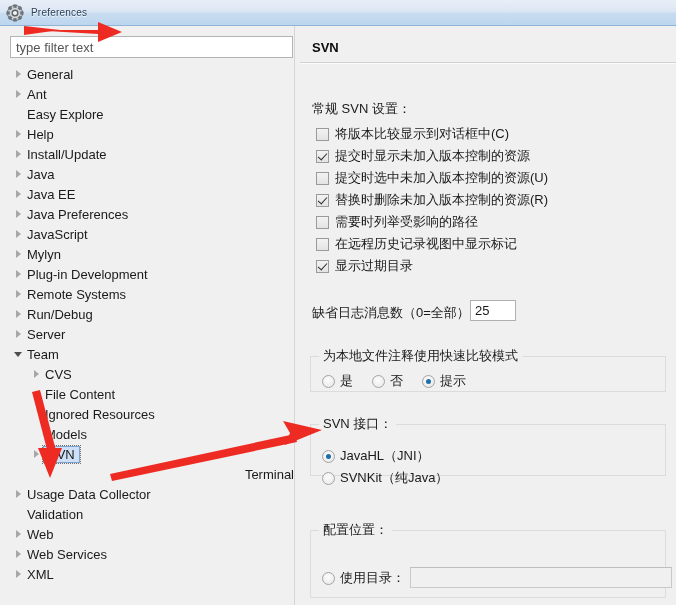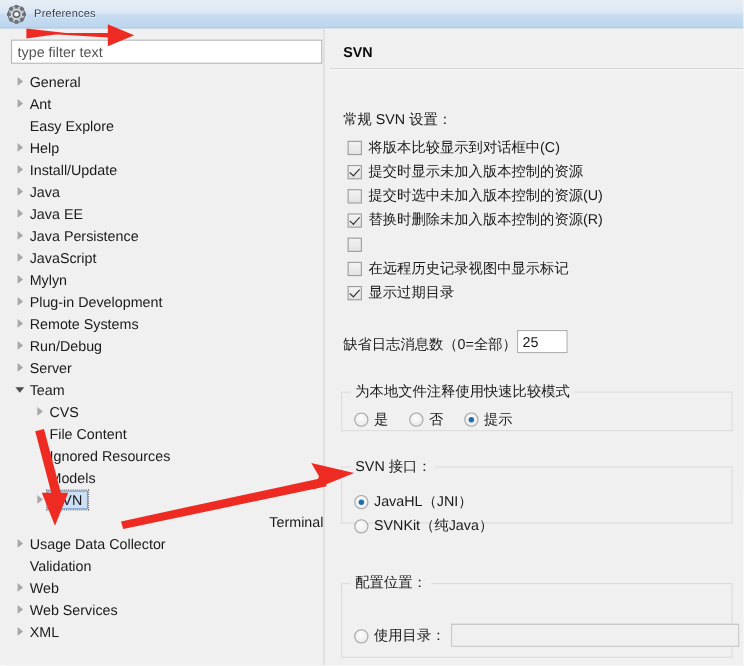--- a/index.html
+++ b/index.html
@@ -313,21 +313,21 @@
           <div class="tree-row" style="padding-left: 6px;">
             <span class="tw">
               <span class="arr-collapsed"></span>
             </span>
             <span class="tree-label">Java EE</span>
           </div>
           <div class="tree-row" style="padding-left: 6px;">
             <span class="tw">
               <span class="arr-collapsed"></span>
             </span>
-            <span class="tree-label">Java Persistence</span>
+            <span class="tree-label">Java Preferences</span>
           </div>
           <div class="tree-row" style="padding-left: 6px;">
             <span class="tw">
               <span class="arr-collapsed"></span>
             </span>
             <span class="tree-label">JavaScript</span>
           </div>
           <div class="tree-row" style="padding-left: 6px;">
             <span class="tw">
               <span class="arr-collapsed"></span>
@@ -444,20 +444,21 @@
           <div class="cb-row" style="left: 16px; top: 143px;">
             <span class="cbox"></span>
             <span>提交时选中未加入版本控制的资源(U)</span>
           </div>
           <div class="cb-row" style="left: 16px; top: 165px;">
             <span class="cbox checked"></span>
             <span>替换时删除未加入版本控制的资源(R)</span>
           </div>
           <div class="cb-row" style="left: 16px; top: 187px;">
             <span class="cbox"></span>
+            <span>需要时列举受影响的路径</span>
           </div>
           <div class="cb-row" style="left: 16px; top: 209px;">
             <span class="cbox"></span>
             <span>在远程历史记录视图中显示标记</span>
           </div>
           <div class="cb-row" style="left: 16px; top: 231px;">
             <span class="cbox checked"></span>
             <span>显示过期目录</span>
           </div>
         </div>

